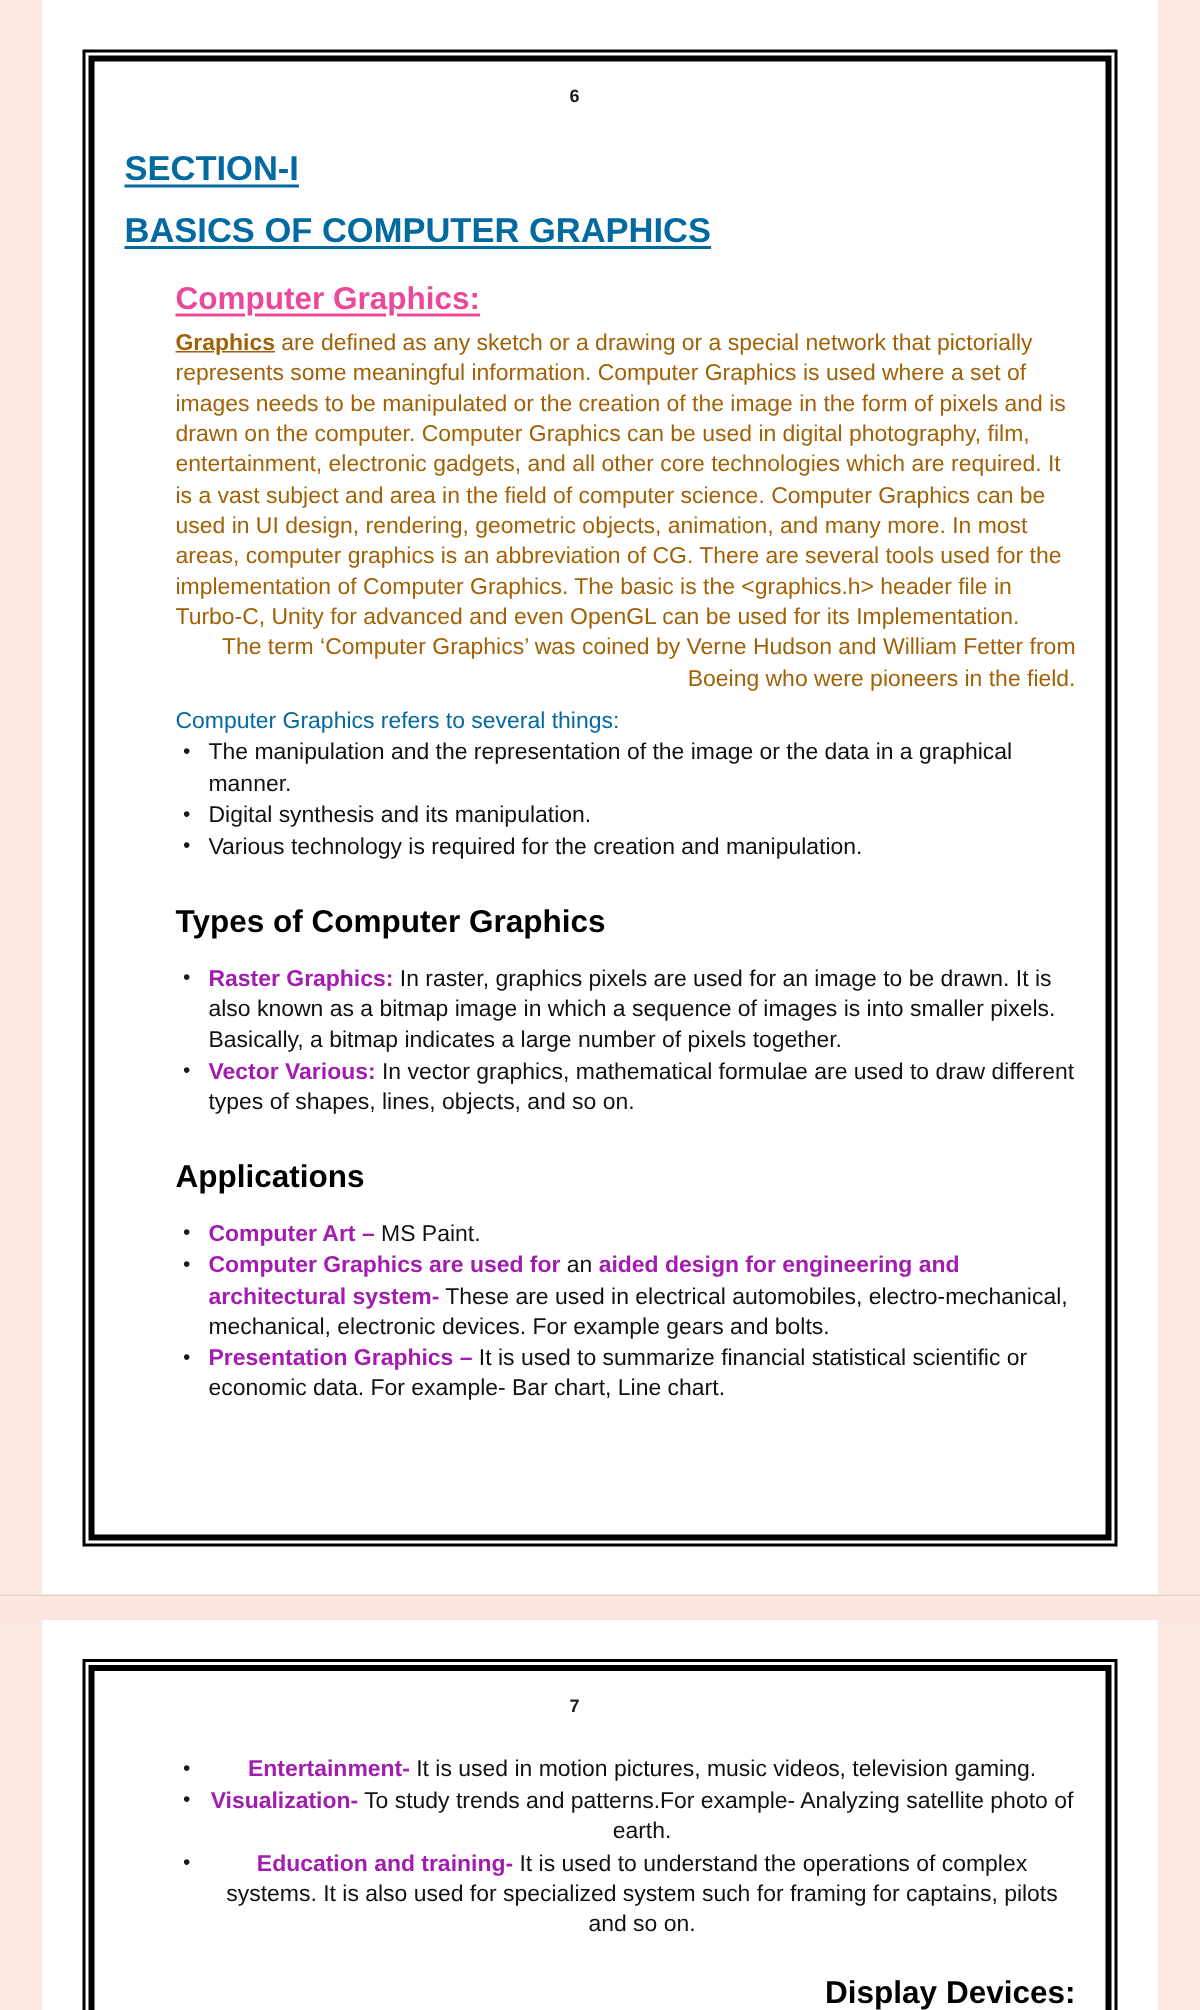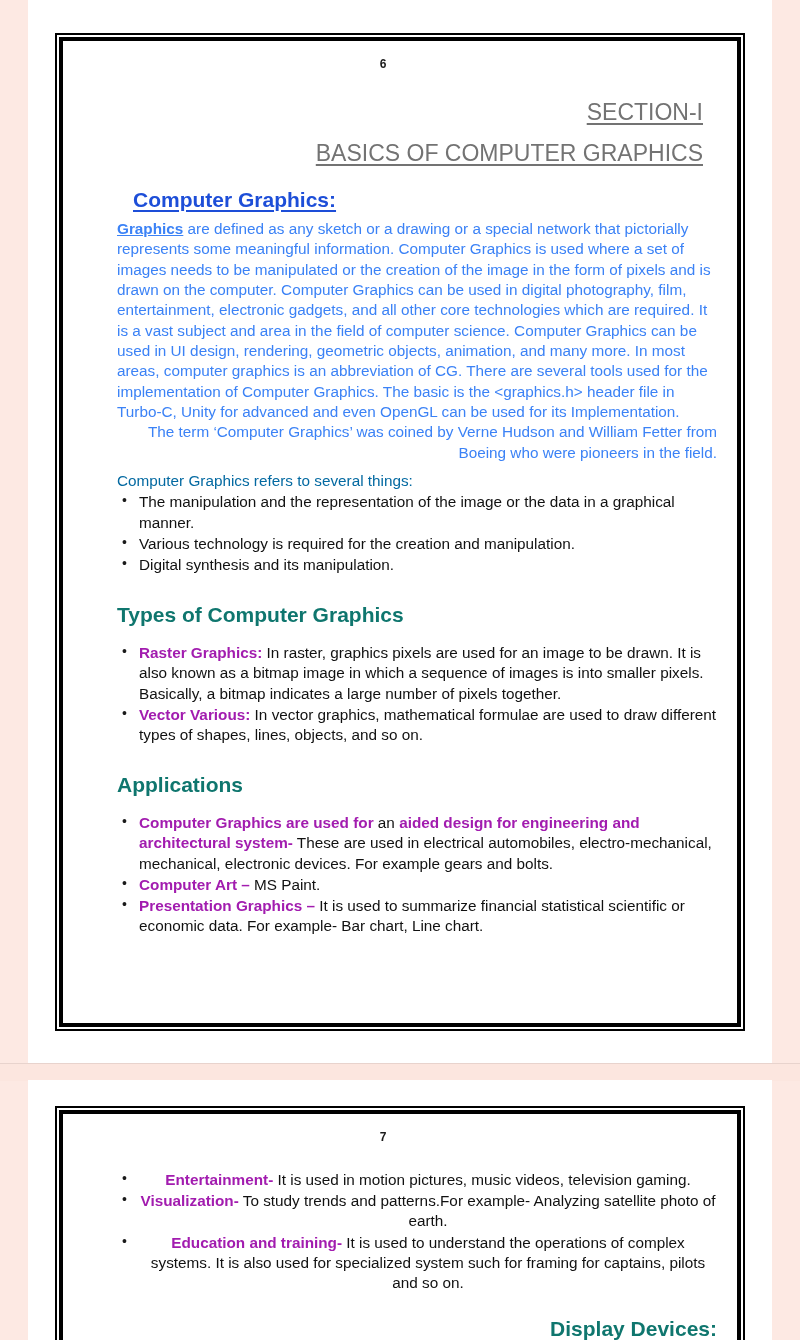--- a/index.html
+++ b/index.html
@@ -71,57 +71,57 @@
     font-weight: bold;
     color: #1a1a1a;
     margin-top: 16px;
     margin-right: 34px;
     margin-left: -34px;
     letter-spacing: 0;
   }
 
   .title-main,
   .title-sub {
-    text-align: right;
-    font-weight: normal;
-    color: #737373;
+    text-align: left;
+    font-weight: bold;
+    color: #0369a1;
     text-decoration: underline;
     text-underline-offset: 3px;
     margin-left: -34px;
     margin-right: 14px;
   }
   .title-main {
     font-size: 23px;
     margin-top: 28px;
   }
   .title-sub {
     font-size: 23px;
     margin-top: 14px;
   }
 
   h3.section-head {
     font-size: 21px;
     font-weight: bold;
-    color: #1d4ed8;
+    color: #ec4899;
     text-decoration: underline;
     text-underline-offset: 3px;
-    margin: 21px 0 0 16px;
+    margin: 21px 0 0 0;
   }
 
   h4.plain-head {
     font-size: 21px;
     font-weight: bold;
-    color: #0f766e;
+    color: #000000;
     margin: 28px 0 0 0;
   }
 
   p.body-text {
     font-size: 15.3px;
     line-height: 1.33;
-    color: #3b82f6;
+    color: #a16207;
     margin: 7px 0 0 0;
     text-align: left;
   }
   p.body-text.tight { margin-top: 0; text-align: right; }
 
   p.lead-in {
     font-size: 15.3px;
     line-height: 1.33;
     font-weight: normal;
     color: #0369a1;
@@ -182,36 +182,36 @@
           <h3 class="section-head">Computer Graphics:</h3>
 
           <p class="body-text"><u class="uw">Graphics</u><span> are defined as any sketch or a drawing or a special network that pictorially represents some meaningful information. Computer Graphics is used where a set of images needs to be manipulated or the creation of the image in the form of pixels and is drawn on the computer. Computer Graphics can be used in digital photography, film, entertainment, electronic gadgets, and all other core technologies which are required. It is a vast subject and area in the field of computer science. Computer Graphics can be used in UI design, rendering, geometric objects, animation, and many more. In most areas, computer graphics is an abbreviation of CG. There are several tools used for the implementation of Computer Graphics. The basic is the &lt;graphics.h&gt; header file in Turbo-C, Unity for advanced and even OpenGL can be used for its Implementation.</span></p>
 
           <p class="body-text tight">The term ‘Computer Graphics’ was coined by Verne Hudson and William Fetter from Boeing who were pioneers in the field.</p>
 
           <p class="lead-in">Computer Graphics refers to several things:</p>
 
           <ul class="bullets">
             <li>The manipulation and the representation of the image or the data in a graphical manner.</li>
+            <li>Digital synthesis and its manipulation.</li>
             <li>Various technology is required for the creation and manipulation.</li>
-            <li>Digital synthesis and its manipulation.</li>
           </ul>
 
           <h4 class="plain-head">Types of Computer Graphics</h4>
 
           <ul class="bullets spaced">
             <li><b>Raster Graphics:</b><span> In raster, graphics pixels are used for an image to be drawn. It is also known as a bitmap image in which a sequence of images is into smaller pixels. Basically, a bitmap indicates a large number of pixels together.</span></li>
             <li><b>Vector Various:</b><span> In vector graphics, mathematical formulae are used to draw different types of shapes, lines, objects, and so on.</span></li>
           </ul>
 
           <h4 class="plain-head">Applications</h4>
 
           <ul class="bullets spaced">
+            <li><b>Computer Art –</b><span> MS Paint.</span></li>
             <li><b>Computer Graphics are used for</b><span> an </span><b>aided design for engineering and architectural system-</b><span> These are used in electrical automobiles, electro-mechanical, mechanical, electronic devices. For example gears and bolts.</span></li>
-            <li><b>Computer Art –</b><span> MS Paint.</span></li>
             <li><b>Presentation Graphics –</b><span> It is used to summarize financial statistical scientific or economic data. For example- Bar chart, Line chart.</span></li>
           </ul>
 
         </div>
       </div>
     </div>
   </div>
 
   <div class="gap-strip"></div>
 

